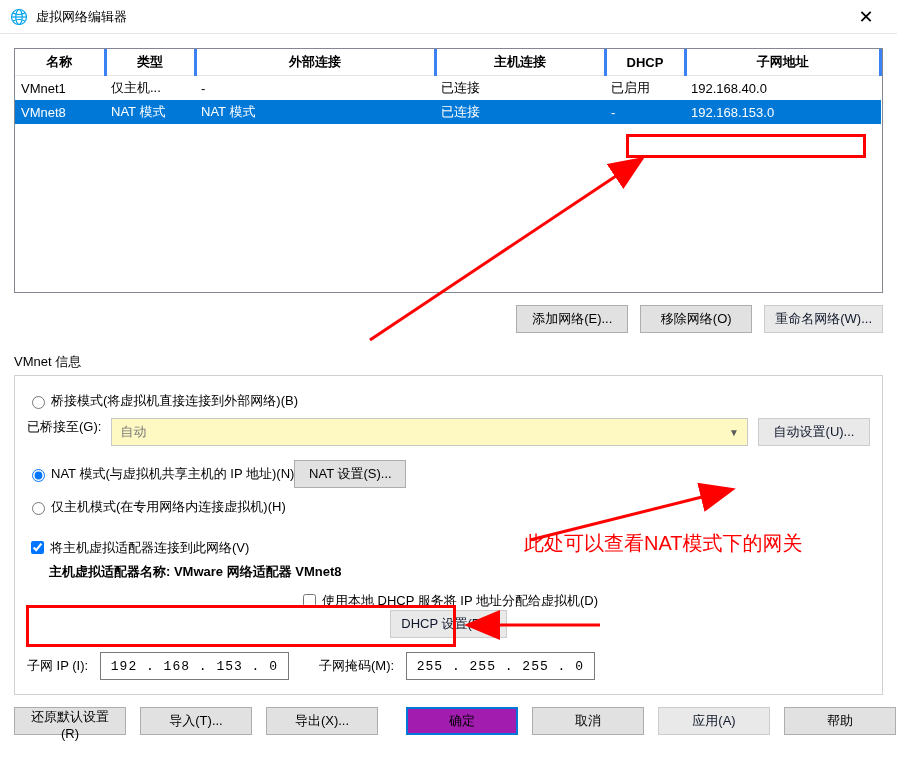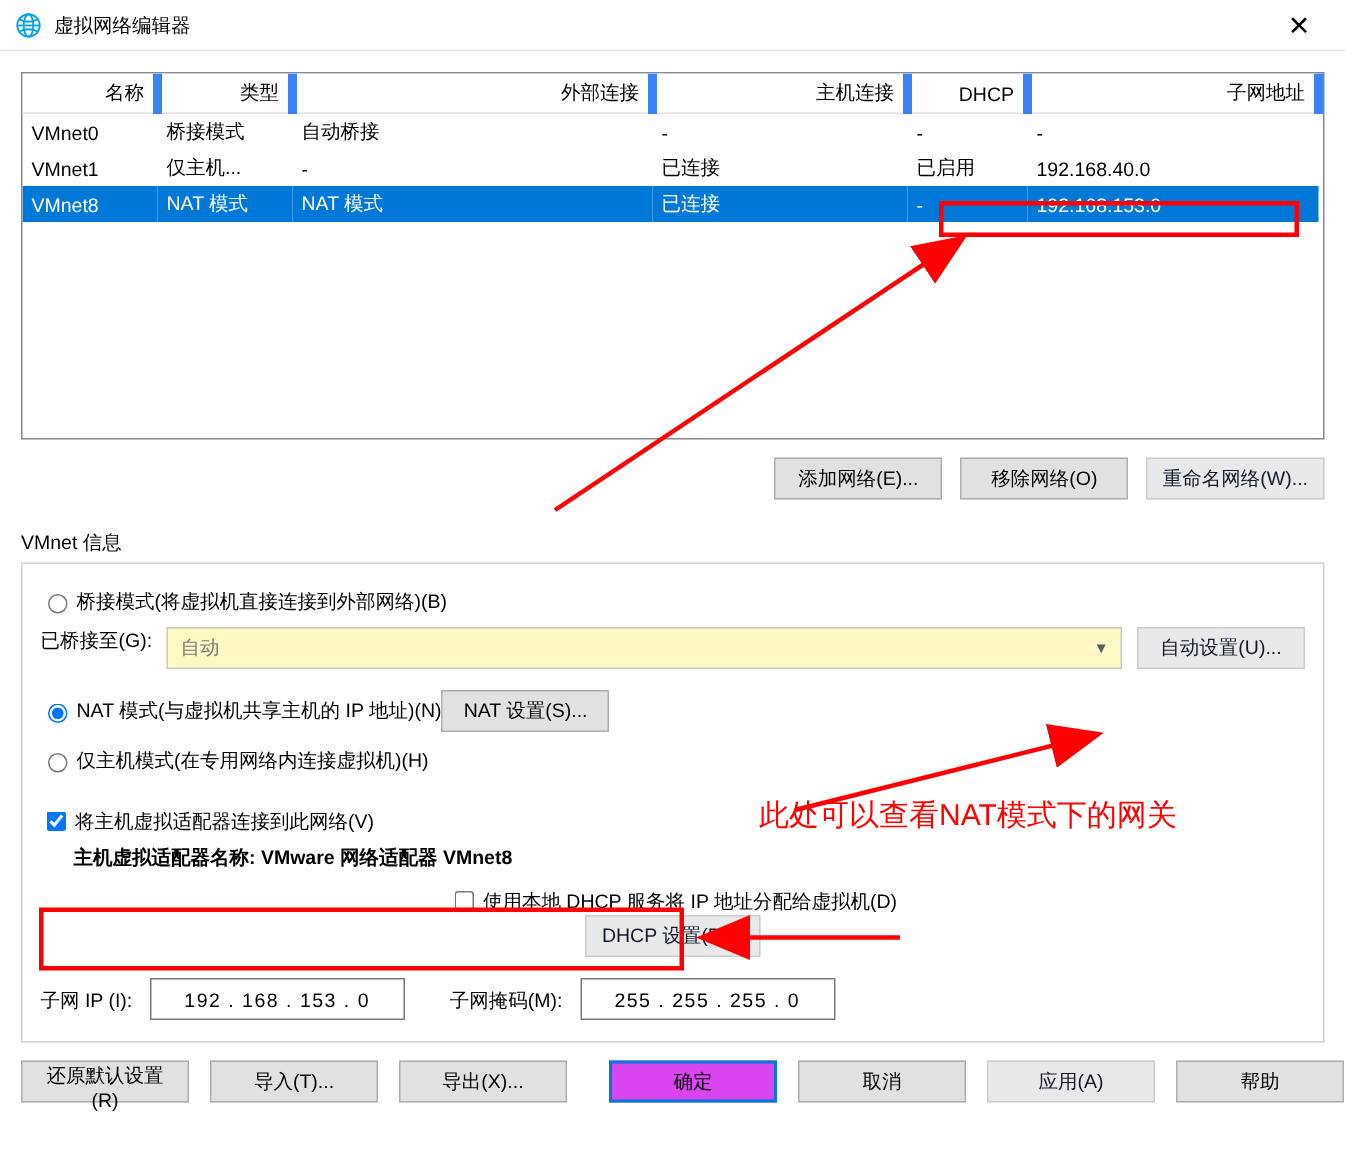--- a/index.html
+++ b/index.html
@@ -37,24 +37,24 @@
     height: 245px;
     overflow: hidden;
     background: #fff;
   }
   table.net-table {
     width: 100%;
     border-collapse: collapse;
     table-layout: fixed;
   }
   table.net-table th {
-    text-align: right;
-    font-weight: 400;
+    text-align: center;
+    font-weight: 700;
     padding: 4px 6px;
-    border-right: 6px solid #3b82f6;
+    border-right: 3px solid #3b82f6;
     border-bottom: 1px solid #e5e5e5;
     background: #fff;
   }
   table.net-table td {
     padding: 3px 6px;
     white-space: nowrap;
   }
   tr.selected td { background: #0078d7; color: #fff; }
   .col-name  { width: 90px; }
   .col-type  { width: 90px; }
@@ -95,43 +95,43 @@
   }
   .chev { font-size: 10px; color:#5a5a5a;}
   .nat-row { display:flex; align-items:center; justify-content:flex-start; margin: 6px 0 10px 0;}
   .host-adapter-name { margin: 4px 0 10px 22px; font-weight: bold;}
   .dhcp-row { display:flex; align-items:center; justify-content:space-between; margin: 6px 0 10px 0; flex-direction: column;}
   .subnet-row { display:flex; align-items:center; gap: 30px; margin-top: 14px;}
   .ip-label { margin-right: 8px;}
   .ip-box {
     border:1px solid #7a7a7a; height:28px; min-width:170px;
     display:inline-flex; align-items:center; justify-content:center;
-    padding: 0 10px; font-family: Liberation Sans, sans-serif; letter-spacing: 1px;
+    padding: 0 10px; font-family: Liberation Mono, monospace; letter-spacing: 1px;
   }
   .bottom-bar {
     display:flex; gap:14px; padding: 12px 0 0 0;
     align-items:center;
   }
   .bottom-bar .spacer { flex:1; }
   button.primary {
-    border: 2px solid #0078d7; background:#d946ef;
+    border: 2px solid #0078d7; background:#a21caf;
   }
 
   
   .annot-red-box-1 {
     position:absolute; border:3px solid #ff0000;
     left: 626px; top: 134px; width: 240px; height: 24px;
   }
   .annot-red-box-2 {
     position:absolute; border:3px solid #ff0000;
     left: 26px; top: 605px; width: 430px; height: 42px;
   }
   .annot-text {
     position:absolute; color:#ff0000; font-size:20px;
-    left: 506px; top: 530px; white-space:nowrap;
+    left: 524px; top: 530px; white-space:nowrap;
   }
   svg.arrow { position:absolute; pointer-events:none; }
 </style>
 </head>
 <body>
 
 <div class="titlebar">
   <span class="app-icon">
     <svg width="18" height="18" viewBox="0 0 18 18">
       <circle cx="9" cy="9" r="7.5" fill="none" stroke="#00a2ed" stroke-width="1.2"></circle>
@@ -162,28 +162,20 @@
           <th>名称</th>
           <th>类型</th>
           <th>外部连接</th>
           <th>主机连接</th>
           <th>DHCP</th>
           <th>子网地址</th>
         </tr>
       </thead>
       <tbody id="net-tbody">
           <tr>
-            <td>VMnet0</td>
-            <td>桥接模式</td>
-            <td>自动桥接</td>
-            <td>-</td>
-            <td>-</td>
-            <td>-</td>
-          </tr>
-          <tr>
             <td>VMnet1</td>
             <td>仅主机...</td>
             <td>-</td>
             <td>已连接</td>
             <td>已启用</td>
             <td>192.168.40.0</td>
           </tr>
           <tr class="selected">
             <td>VMnet8</td>
             <td>NAT 模式</td>

